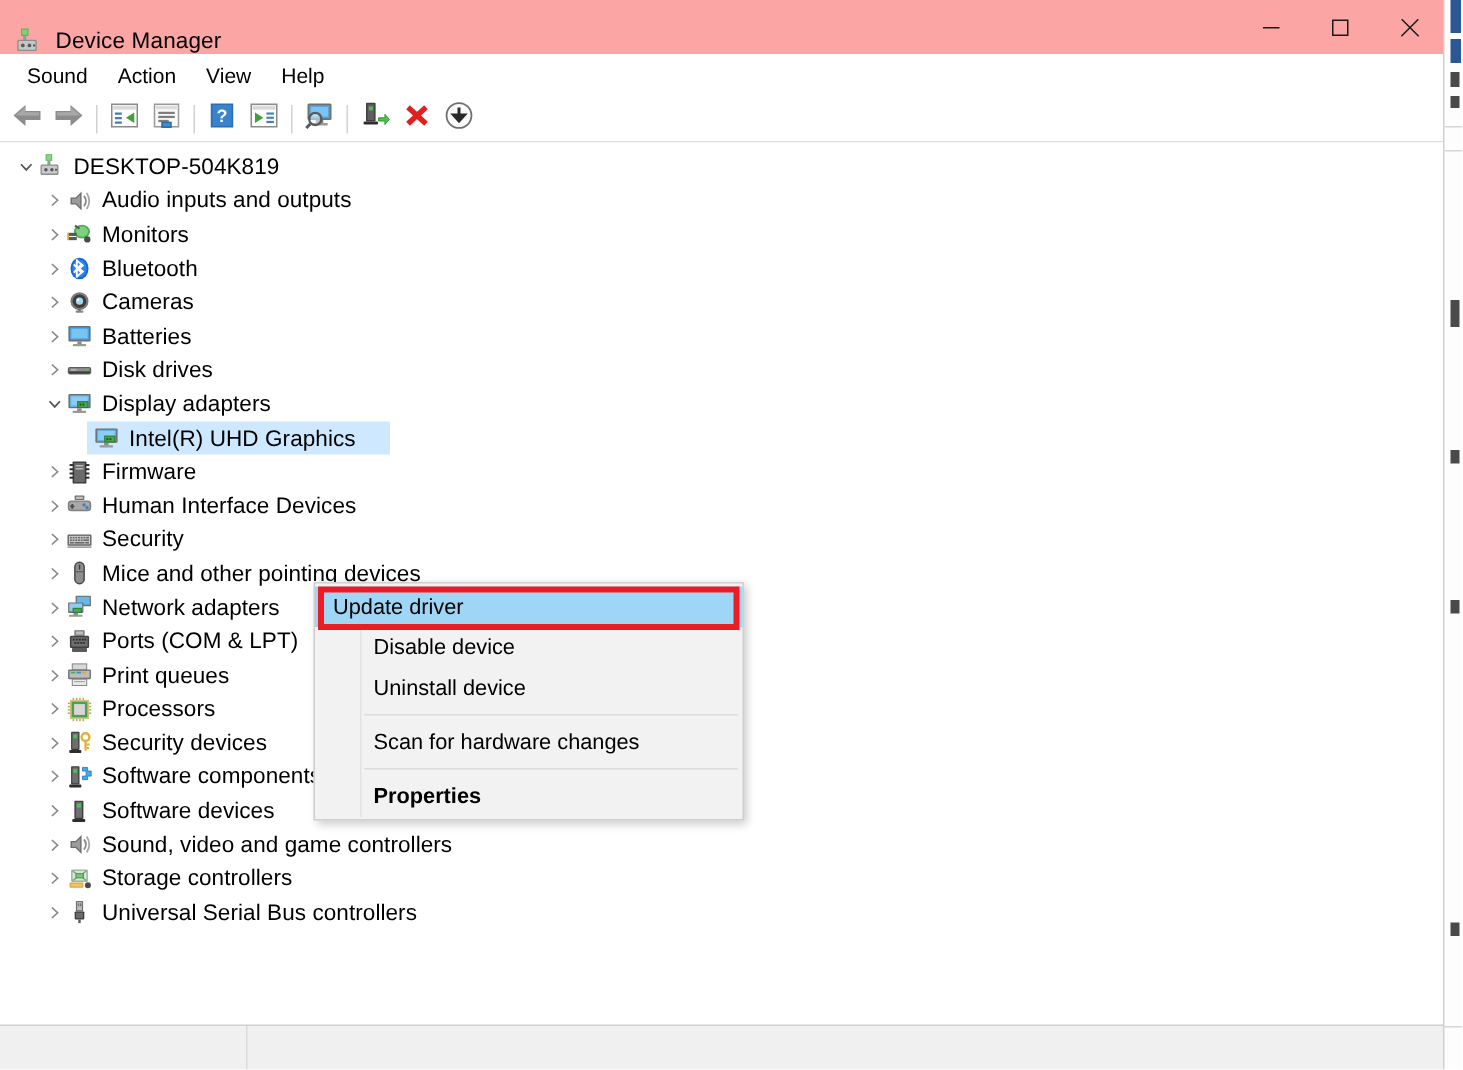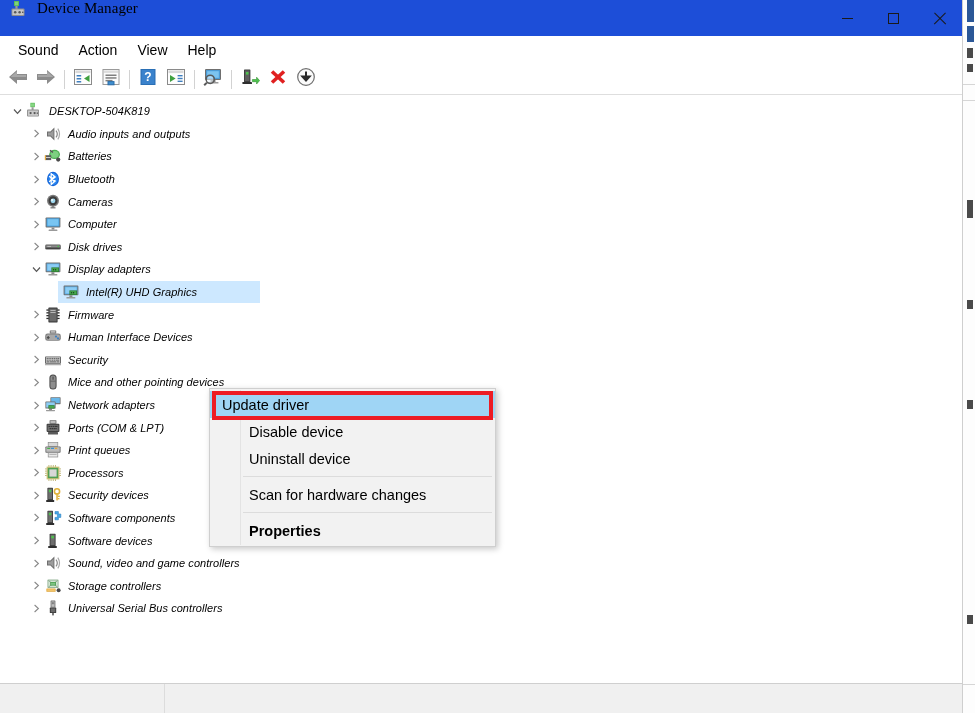--- a/index.html
+++ b/index.html
@@ -46,24 +46,23 @@
     border-right: 1px solid #cfcfcf;
     display: flex;
     flex-direction: column;
   }
 
   
   .titlebar {
     position: relative;
     height: 36px;
     flex: 0 0 36px;
-    background: #1d4ed8;
+    background: #fca5a5;
     display: flex;
-    align-items: flex-start;
-    font-family: Liberation Serif, serif;
+    align-items: flex-end;
   }
   .title-icon {
     margin-left: 10px;
     width: 18px; height: 18px;
     flex: 0 0 18px;
     position: relative;
   }
   .title-text {
     margin-left: 9px;
     font-size: 15px;
@@ -165,24 +164,23 @@
     line-height: 1;
   }
   .twisty svg { display: block; }
   .nicon {
     width: 18px; height: 18px;
     flex: 0 0 18px;
     position: relative;
     margin-right: 6px;
   }
   .nlabel {
-    font-size: 11px;
+    font-size: 15px;
     color: #000000;
     letter-spacing: 0.05px;
-    font-style: italic;
   }
   .node.lvl0 { padding-left: 9px; }
   .node.lvl1 { padding-left: 28px; }
   .node.lvl2 { padding-left: 62px; }
   .node.sel .selbg {
     position: absolute;
     left: 58px;
     top: 0; height: 22.6px;
     width: 202px;
     background: #cde8ff;
@@ -491,21 +489,21 @@
             <svg width="18" height="18" viewBox="0 0 18 18">
               <ellipse cx="10.6" cy="7.4" rx="5.4" ry="4.6" fill="#4caf50"></ellipse>
               <ellipse cx="10.6" cy="7.4" rx="4.1" ry="3.4" fill="#7ed081"></ellipse>
               <path d="M6 3.4 L9 5.4" stroke="#555" stroke-width="1.3" fill="none"></path>
               <rect x="1.6" y="8.2" width="5.6" height="2.1" fill="#5a5a5a"></rect>
               <rect x="1.6" y="11" width="5.6" height="2.1" fill="#5a5a5a"></rect>
               <rect x="0.8" y="8.2" width="1.2" height="4.9" fill="#e0a63a"></rect>
               <circle cx="14.2" cy="12.6" r="2.1" fill="#4b4b4b"></circle>
             </svg>
           </span>
-          <span class="nlabel">Batteries</span>
+          <span class="nlabel">Monitors</span>
         </div>
 
         <div class="node lvl1">
           <span class="twisty">
             <svg width="9" height="9" viewBox="0 0 9 9">
                 <path d="M2.6 1 L6.4 4.5 L2.6 8" fill="none" stroke="#888" stroke-width="1.1"></path>
               </svg>
           </span>
           <span class="nicon">
             <svg width="18" height="18" viewBox="0 0 18 18">
@@ -544,21 +542,21 @@
           </span>
           <span class="nicon">
             <svg width="18" height="18" viewBox="0 0 18 18">
               <rect x="1.6" y="2.4" width="14.8" height="10.2" rx="0.8" fill="#6f6f6f"></rect>
               <rect x="2.6" y="3.3" width="12.8" height="8.2" fill="#47a3e3"></rect>
               <rect x="3.6" y="4.2" width="10.8" height="6.4" fill="#79c5f2"></rect>
               <rect x="7.6" y="12.6" width="2.8" height="2" fill="#8a8a8a"></rect>
               <rect x="4.6" y="14.4" width="8.8" height="1.5" rx="0.5" fill="#9a9a9a"></rect>
             </svg>
           </span>
-          <span class="nlabel">Computer</span>
+          <span class="nlabel">Batteries</span>
         </div>
 
         <div class="node lvl1">
           <span class="twisty">
             <svg width="9" height="9" viewBox="0 0 9 9">
                 <path d="M2.6 1 L6.4 4.5 L2.6 8" fill="none" stroke="#888" stroke-width="1.1"></path>
               </svg>
           </span>
           <span class="nicon">
             <svg width="18" height="18" viewBox="0 0 18 18">

